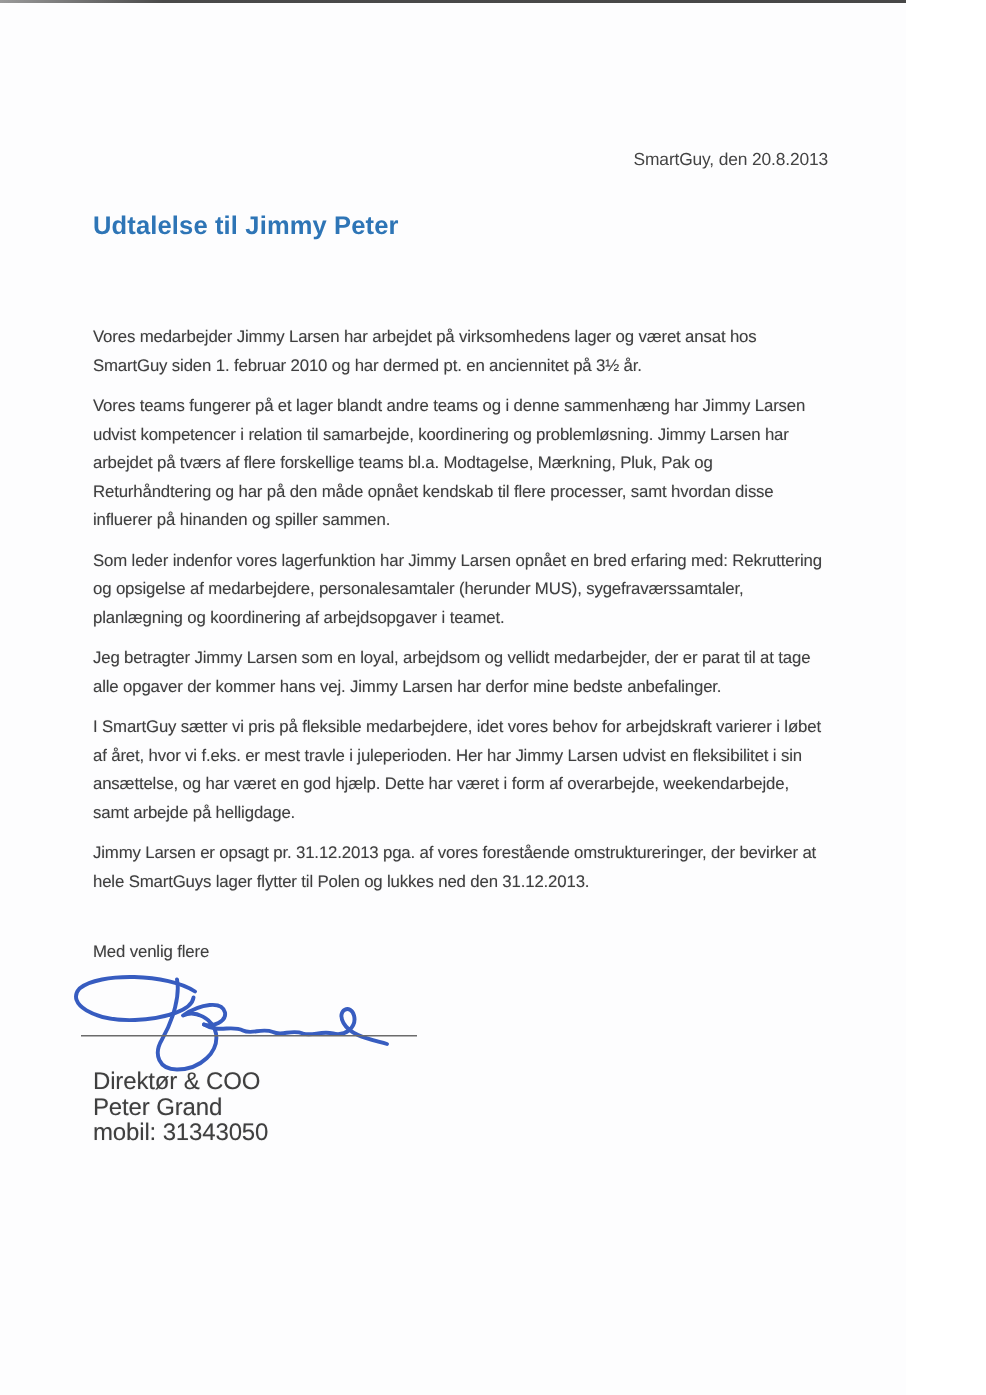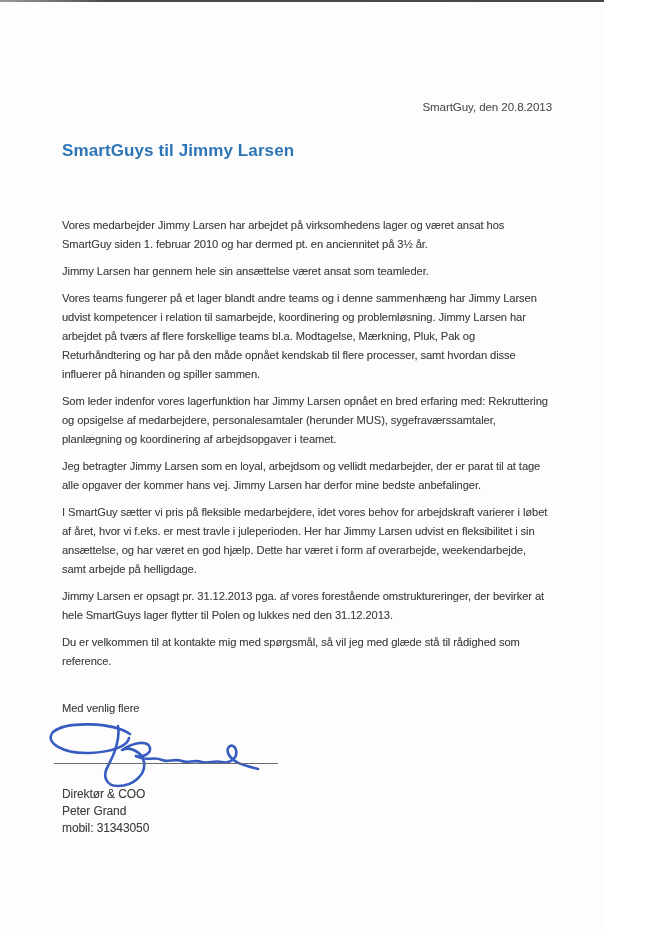--- a/index.html
+++ b/index.html
@@ -63,52 +63,50 @@
   }
   .sig-line {
     position: absolute;
     left: -8px;
     top: 43px;
     width: 224px;
     height: 0;
     border-top: 1.3px solid #6b6b6b;
   }
   .contact-block {
-    font-size: 12px;
+    font-size: 16px;
     line-height: 17px;
     letter-spacing: -0.1px;
     text-shadow: 0 0 0.6px rgba(70,70,70,0.35);
   }
   .contact-block .email-link {
     color: #3a6cb5;
     text-decoration: underline;
     cursor: pointer;
   }
 </style>
 </head>
 <body>
 
 <div class="page">
   <div class="scan-top-line"></div>
 
   <div class="content">
 
     <div class="date-line">SmartGuy, den 20.8.2013</div>
 
-    <h1 class="doc-title">SmartGuys til Jimmy Larsen</h1>
+    <h1 class="doc-title">Udtalelse til Jimmy Peter</h1>
 
     <div class="body-text">
       <p>Vores medarbejder Jimmy Larsen har arbejdet på virksomhedens lager og været ansat hos SmartGuy siden 1. februar 2010 og har dermed pt. en anciennitet på 3½ år.</p>
-      <p>Jimmy Larsen har gennem hele sin ansættelse været ansat som teamleder.</p>
       <p>Vores teams fungerer på et lager blandt andre teams og i denne sammenhæng har Jimmy Larsen udvist kompetencer i relation til samarbejde, koordinering og problemløsning. Jimmy Larsen har arbejdet på tværs af flere forskellige teams bl.a. Modtagelse, Mærkning, Pluk, Pak og Returhåndtering og har på den måde opnået kendskab til flere processer, samt hvordan disse influerer på hinanden og spiller sammen.</p>
       <p>Som leder indenfor vores lagerfunktion har Jimmy Larsen opnået en bred erfaring med: Rekruttering og opsigelse af medarbejdere, personalesamtaler (herunder MUS), sygefraværssamtaler, planlægning og koordinering af arbejdsopgaver i teamet.</p>
       <p>Jeg betragter Jimmy Larsen som en loyal, arbejdsom og vellidt medarbejder, der er parat til at tage alle opgaver der kommer hans vej. Jimmy Larsen har derfor mine bedste anbefalinger.</p>
       <p>I SmartGuy sætter vi pris på fleksible medarbejdere, idet vores behov for arbejdskraft varierer i løbet af året, hvor vi f.eks. er mest travle i juleperioden. Her har Jimmy Larsen udvist en fleksibilitet i sin ansættelse, og har været en god hjælp. Dette har været i form af overarbejde, weekendarbejde, samt arbejde på helligdage.</p>
       <p>Jimmy Larsen er opsagt pr. 31.12.2013 pga. af vores forestående omstruktureringer, der bevirker at hele SmartGuys lager flytter til Polen og lukkes ned den 31.12.2013.</p>
-      <p>Du er velkommen til at kontakte mig med spørgsmål, så vil jeg med glæde stå til rådighed som reference.</p>
     </div>
 
     <p class="closing">Med venlig flere</p>
 
     <div class="signature-area">
       <svg class="sig-svg" width="240" height="72" viewBox="0 0 240 72">
         <g fill="none" stroke="#2d54bd" stroke-width="2.6" stroke-linecap="round" stroke-linejoin="round" opacity="0.95">
           <path d="M84 12 C 66 0, 20 -1, 7 10 C -2 20, 16 32, 44 31 C 66 30, 82 24, 83 16"></path>
           <path d="M72 4 C 74 14, 70 30, 62 44 C 56 54, 60 64, 72 64 C 88 64, 100 52, 98 40 C 96 30, 84 24, 76 28 C 88 20, 102 18, 104 26 C 105 32, 96 36, 90 34"></path>
           <path d="M90 34 C 100 40, 108 34, 116 38 C 122 41, 128 36, 136 39 C 142 42, 148 37, 156 40 C 162 42, 168 38, 176 40 C 184 42, 192 36, 190 28 C 188 20, 178 24, 183 33 C 188 42, 202 44, 212 47"></path>

